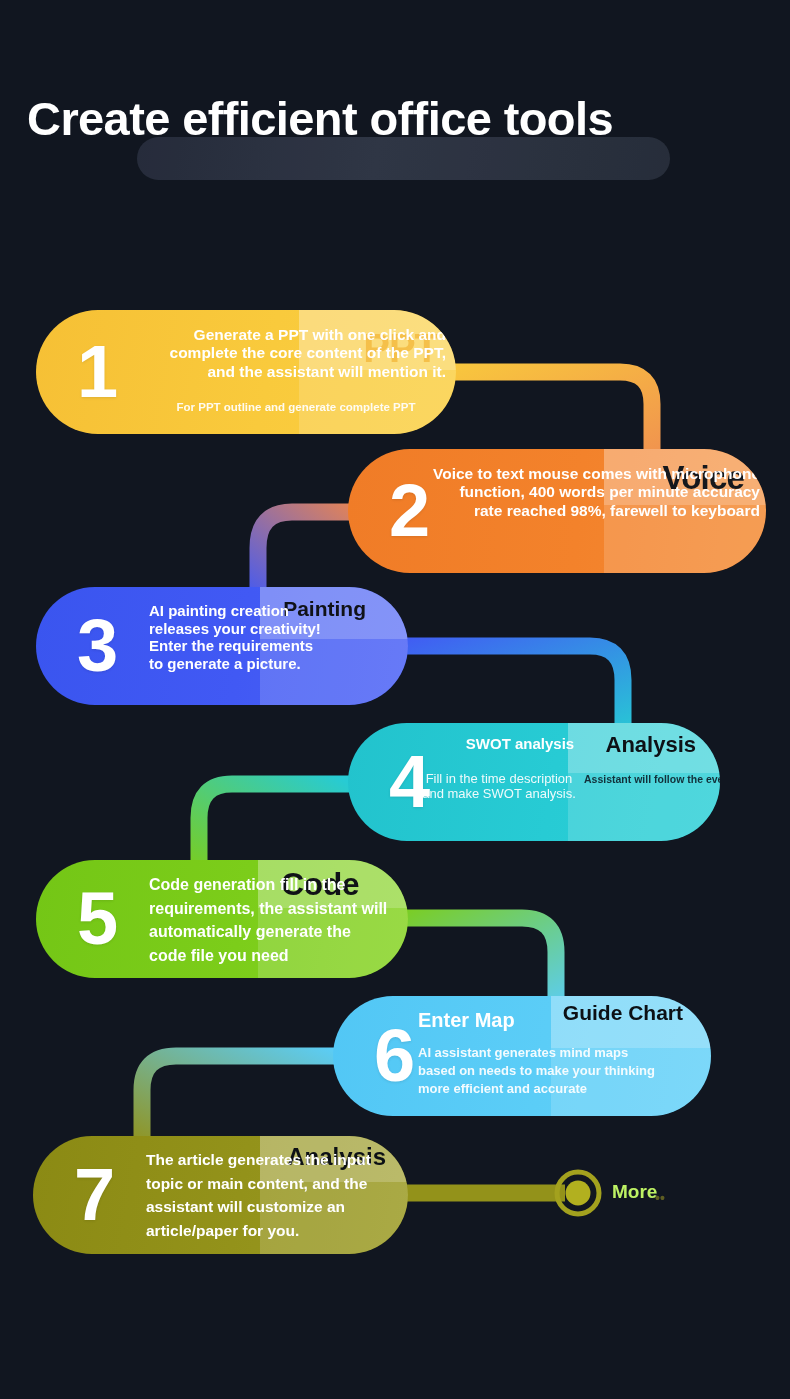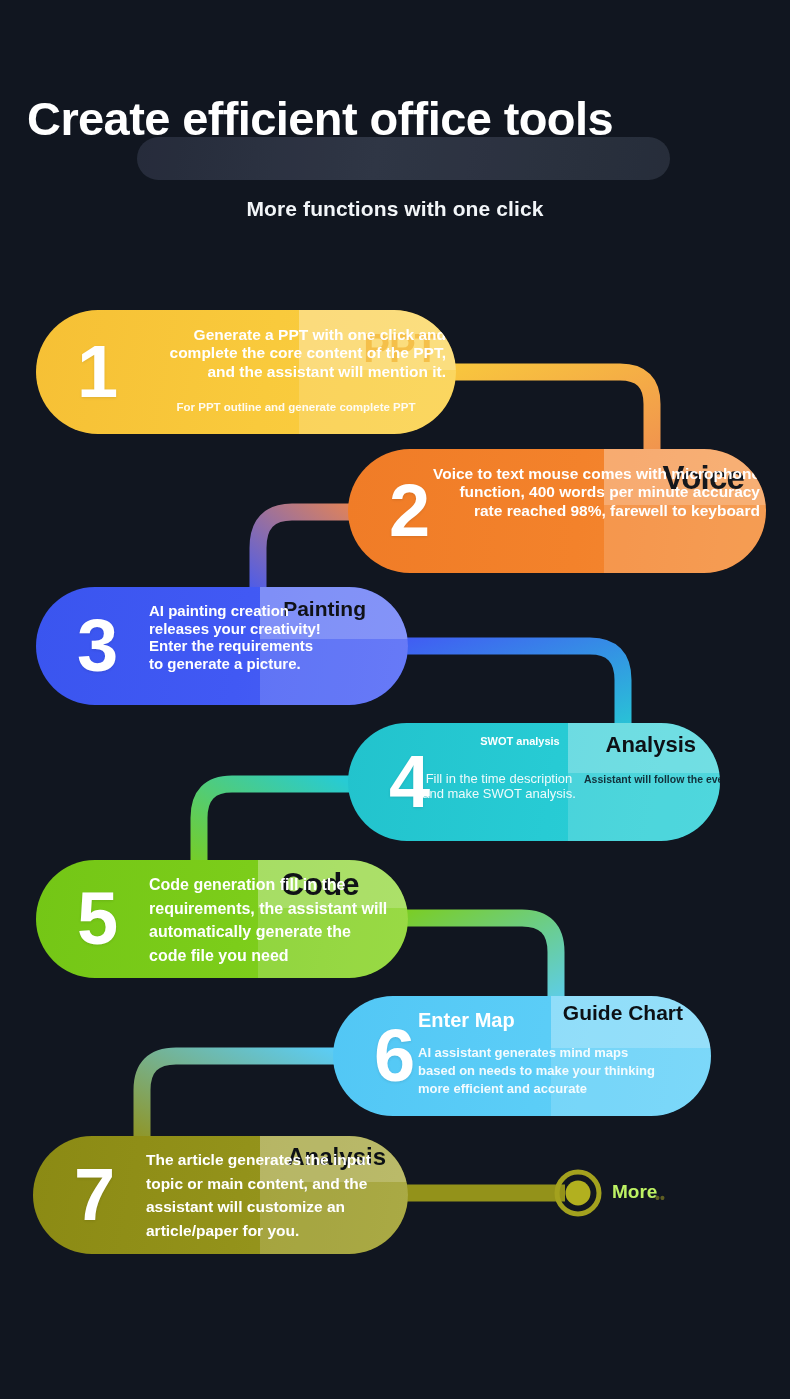--- a/index.html
+++ b/index.html
@@ -140,21 +140,20 @@
     white-space: nowrap;
   }
 </style>
 </head>
 <body>
 
 <div id="root">
 
   <div class="hdr-blob"></div>
   <div class="title">Create efficient office tools</div>
-  <div class="subtitle">More functions with one click</div>
 
   <svg class="connectors" viewBox="0 0 790 1399" width="790" height="1399">
     <defs>
       <linearGradient id="g12" x1="0" y1="0" x2="1" y2="1">
         <stop offset="0%" stop-color="#f9ca3c"></stop>
           <stop offset="100%" stop-color="#f08f50"></stop>
       </linearGradient>
       <linearGradient id="g23" x1="1" y1="0" x2="0" y2="1">
         <stop offset="0%" stop-color="#f0874a"></stop>
           <stop offset="100%" stop-color="#4159f4"></stop>
@@ -225,21 +224,21 @@
     <div class="body" style="left:113px; top:15px; width:180px; font-size:15px; text-align:left;">AI painting creation releases your creativity! Enter the requirements to generate a picture.</div>
   </div>
 
   <div class="pill p4" style="left:348px; top:723px; width:372px; height:118px;">
     <div class="sheen" style="width:152px;"></div>
     <div class="sheen-top" style="right:0; width:152px; height:50px;"></div>
     <div class="ghost" style="right:24px; top:9px; font-size:22px; color:#0d1116;">Analysis</div>
     <div class="num">
       <span>4</span>
     </div>
-    <div class="body" style="left:67px; top:12px; width:210px; font-size:11px; text-align:center;">SWOT analysis</div>
+    <div class="body" style="left:67px; top:12px; width:210px; font-size:15px; text-align:center;">SWOT analysis</div>
     <div class="sub" style="left:67px; top:48px; width:168px; font-size:13px; text-align:center; font-weight:400;">Fill in the time description and make SWOT analysis.</div>
     <div class="sub2" style="left:236px; top:50px; width:180px; font-size:10.5px; text-align:left;">Assistant will follow the event</div>
   </div>
 
   <div class="pill p5" style="left:36px; top:860px; width:372px; height:118px;">
     <div class="sheen" style="width:150px;"></div>
     <div class="sheen-top" style="right:0; width:150px; height:48px;"></div>
     <div class="ghost" style="right:49px; top:6px; font-size:32px; color:#101217; letter-spacing:-.5px;">Code</div>
     <div class="num">
       <span>5</span>

